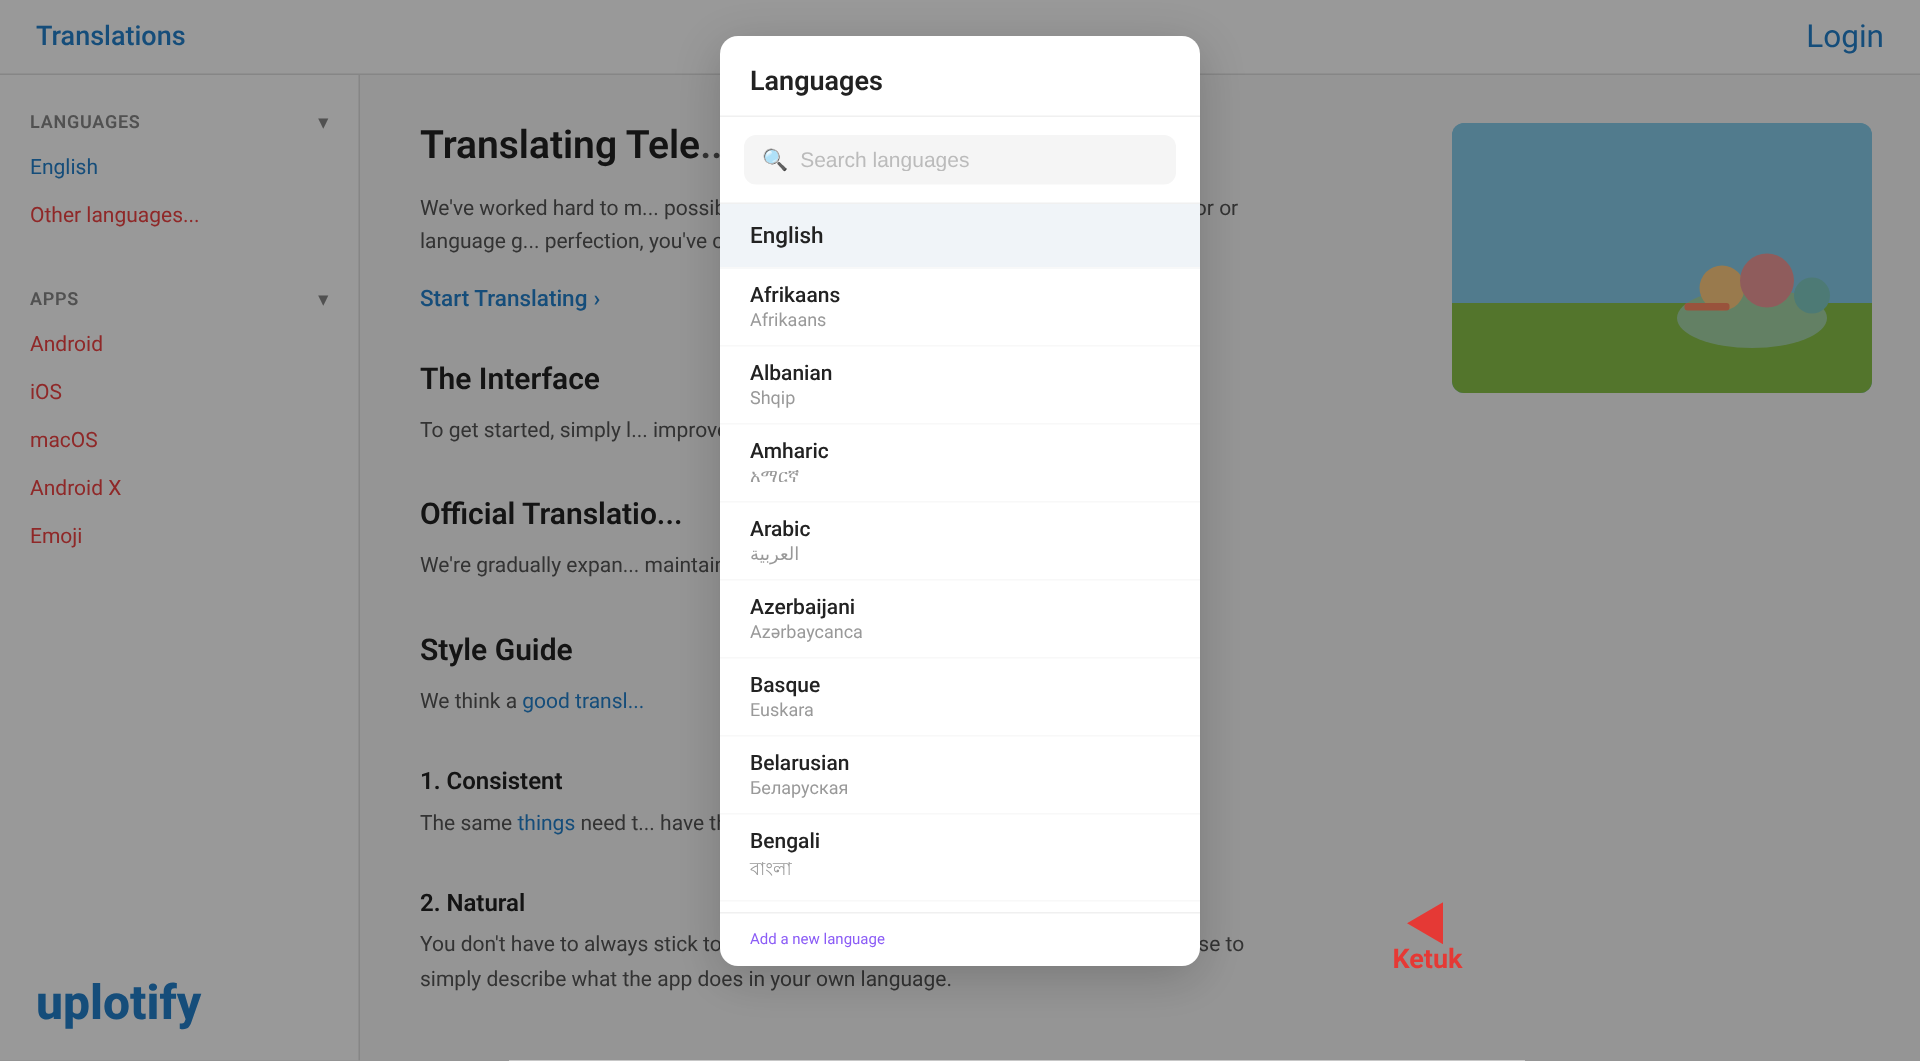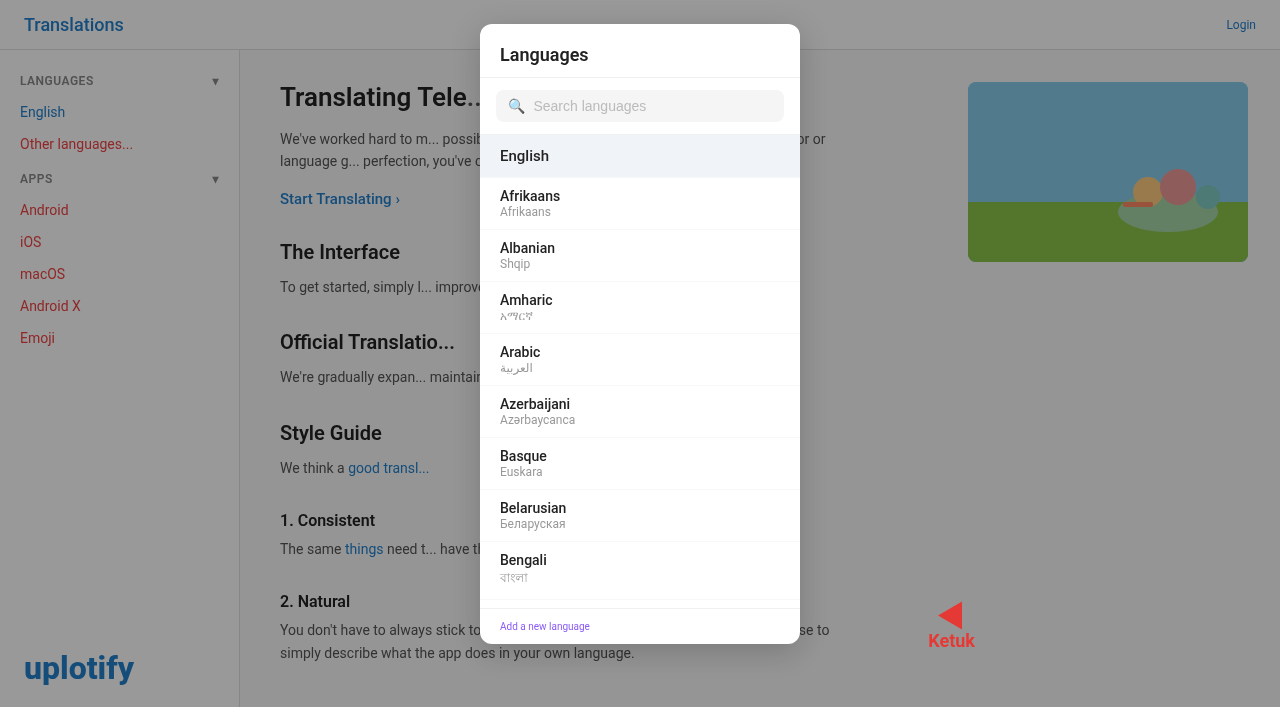--- a/index.html
+++ b/index.html
@@ -6,21 +6,21 @@
     body { font-family: -apple-system, BlinkMacSystemFont, 'Segoe UI', Roboto, sans-serif; background: #f5f5f5; width: 1280px; height: 707px; overflow: hidden; position: relative; }
 
     
     .header {
       position: fixed; top: 0; left: 0; right: 0; height: 50px;
       background: #fff; border-bottom: 1px solid #e0e0e0;
       display: flex; align-items: center; justify-content: space-between;
       padding: 0 24px; z-index: 10;
     }
     .header-logo { color: #2481cc; font-size: 18px; font-weight: 500; }
-    .header-login { color: #2481cc; font-size: 12px; cursor: pointer; }
+    .header-login { color: #2481cc; font-size: 21px; cursor: pointer; }
 
     
     .layout { display: flex; height: 707px; padding-top: 50px; }
 
     
     .sidebar {
       width: 240px; background: #fff; border-right: 1px solid #e0e0e0;
       padding: 16px 0; flex-shrink: 0; overflow-y: auto;
     }
     .sidebar-section-header {
@@ -161,21 +161,21 @@
       <span>LANGUAGES</span>
       <span class="chevron">▾</span>
     </div>
     <div class="sidebar-item active">
       <span>English</span>
     </div>
     <div class="sidebar-item">
       <span>Other languages...</span>
     </div>
 
-    <div class="sidebar-section-header" style="margin-top:4px;">
+    <div class="sidebar-section-header" style="margin-top:24px;">
       <span>APPS</span>
       <span class="chevron">▾</span>
     </div>
     <div class="sidebar-item">
       <span>Android</span>
     </div>
     <div class="sidebar-item">
       <span>iOS</span>
     </div>
     <div class="sidebar-item">

